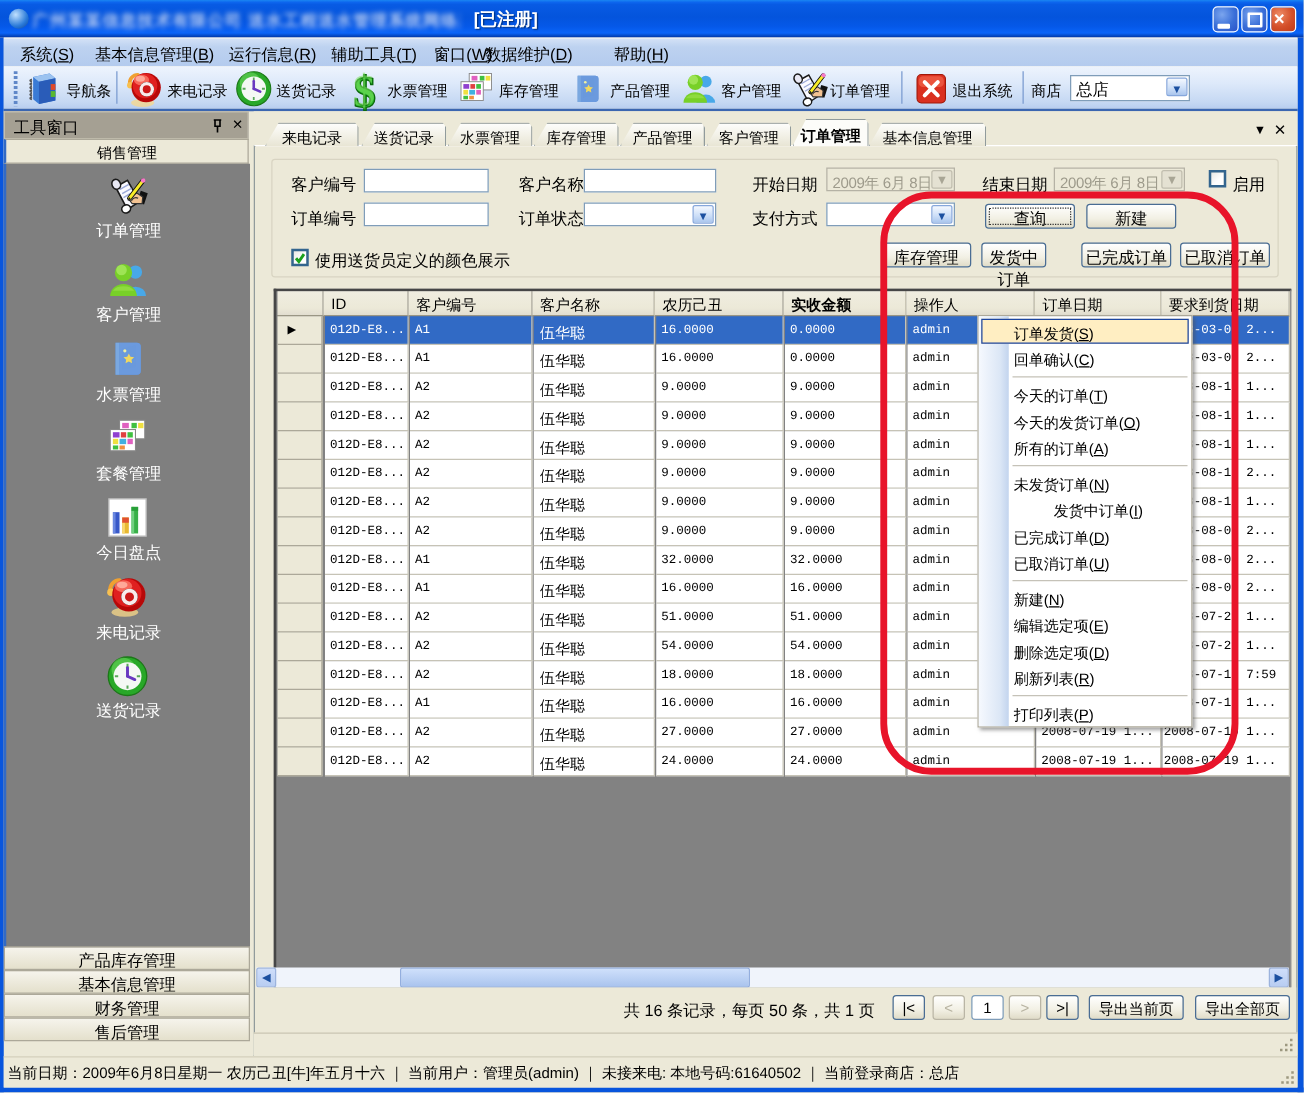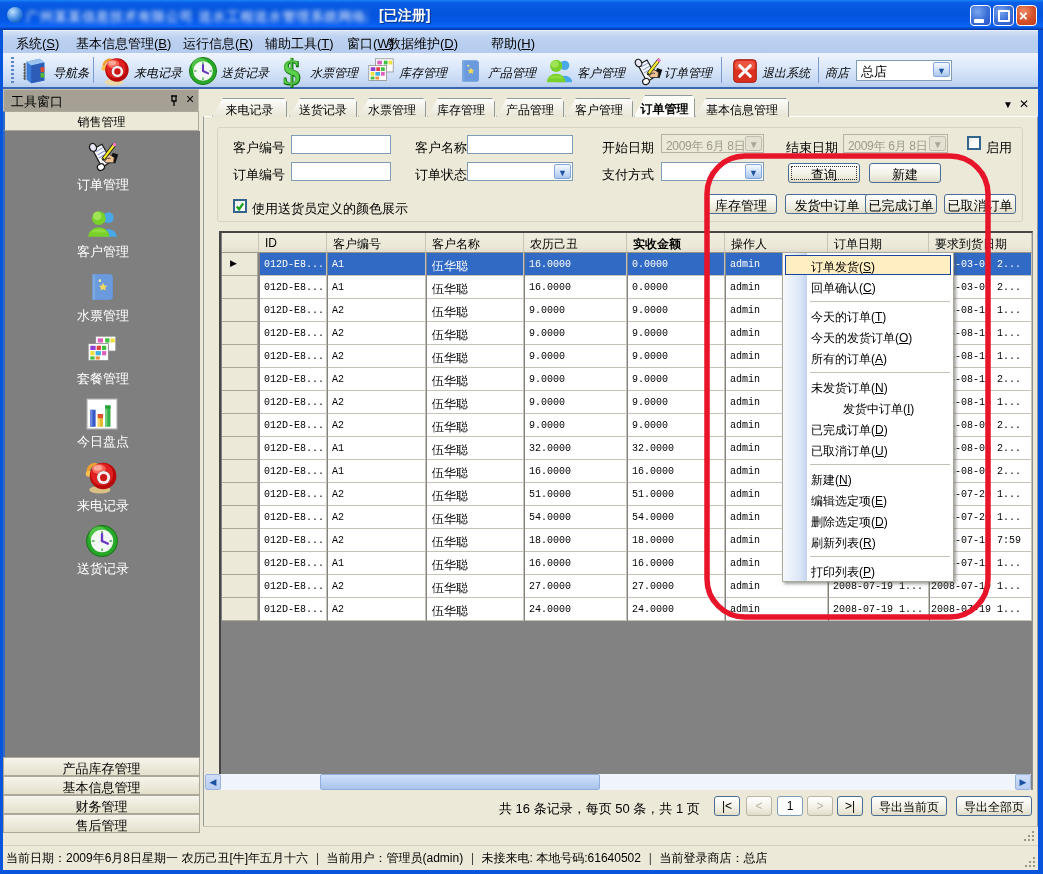--- a/index.html
+++ b/index.html
@@ -15,21 +15,21 @@
 .winbtn{top:5px;width:21px;height:21px;border-radius:4px;border:1px solid #fff;}
 #btnmin{left:970px;background:radial-gradient(circle at 35% 30%,#7ba5ee 0%,#3a6fd8 55%,#2a52c8 100%);}
 #btnmax{left:993px;background:radial-gradient(circle at 35% 30%,#7ba5ee 0%,#3a6fd8 55%,#2a52c8 100%);}
 #btncls{left:1016px;background:radial-gradient(circle at 35% 30%,#ee8c66 0%,#d4502a 55%,#c03a18 100%);}
 .winbtn span{position:absolute;color:#fff;}
 
 #menubar{left:3px;top:30px;width:1035px;height:23px;background:linear-gradient(180deg,#d3e1f6,#bdd2f0 30%,#b4cbee);color:#000;font-size:13px;border-top:1px solid #e8effb;}
 #menubar span{position:absolute;top:4px;}
 
 #toolbar{left:3px;top:53px;width:1035px;height:36px;background:linear-gradient(180deg,#eef4fd 0%,#dde9fa 40%,#c5d8f3 85%,#b7cdef 100%);border-bottom:2px solid #3b66b0;}
-.tbtext{position:absolute;top:12px;font-size:12px;font-style:italic;}
+.tbtext{position:absolute;top:12px;font-size:12px;}
 .tbsep{position:absolute;top:4px;width:1px;height:26px;background:#7a9ad0;}
 .tbgrip{position:absolute;left:8px;top:4px;width:3px;height:28px;background:repeating-linear-gradient(180deg,#5f87c8 0px,#5f87c8 2px,transparent 2px,transparent 4px);}
 
 #side-title{left:3px;top:89px;width:196px;height:22px;background:#a5a093;border:1px solid #c2beb2;border-bottom:none;color:#000;font-size:13px;}
 #side-salesbar{left:3px;top:111px;width:196px;height:20px;background:#ece9d8;border:1px solid #aca899;border-left:2px solid #316ac5;}
 #side-gray{left:3px;top:131px;width:197px;height:627px;background:#7f7f7f;border-left:2px solid #316ac5;}
 .sideitem{position:absolute;left:4px;width:196px;text-align:center;color:#fff;font-size:13px;}
 .sbar{position:absolute;left:3px;width:197px;height:19px;background:linear-gradient(180deg,#f6f4ec,#e4e0cc);border:1px solid #aca899;text-align:center;font-size:13px;padding-top:2px;color:#000;}
 
 #mainbg{left:203px;top:89px;width:835px;height:756px;background:#ece9d8;}
@@ -360,21 +360,21 @@
 <div class="finput" style="left:661px;top:162px;width:103px;">
     <span class="fcombo-arrow">▼</span>
   </div>
 <div class="xbtn" style="left:788px;top:163px;width:72px;outline:1px dotted #333;outline-offset:-4px;">查询</div>
 <div class="xbtn" style="left:869px;top:163px;width:72px;">新建</div>
 <div class="chk" style="left:233px;top:199px;"><svg width="10" height="10" viewBox="0 0 11 11">
       <path d="M2 5 l2.5 3 4.5-6.5" stroke="#1da11d" stroke-width="2.6" fill="none"></path>
     </svg></div>
 <span class="flabel" style="left:252px;top:200px;">使用送货员定义的颜色展示</span>
 <div class="xbtn" style="left:705px;top:194px;width:72px;">库存管理</div>
-<div class="xbtn" style="left:785px;top:194px;width:84px;">发货中订单</div>
+<div class="xbtn" style="left:785px;top:194px;width:52px;">发货中订单</div>
 <div class="xbtn" style="left:865px;top:194px;width:72px;">已完成订单</div>
 <div class="xbtn" style="left:944px;top:194px;width:72px;">已取消订单</div>
 
 <div class="abs" id="gridwrap"></div>
 <div class="gh" style="left:222px;width:37px;"></div>
 <div class="gh" style="left:259px;width:68px;">ID</div>
 <div class="gh" style="left:327px;width:99px;">客户编号</div>
 <div class="gh" style="left:426px;width:98px;">客户名称</div>
 <div class="gh" style="left:524px;width:103px;">农历己丑</div>
 <div class="gh" style="left:627px;width:98px;font-weight:bold;">实收金额</div>

